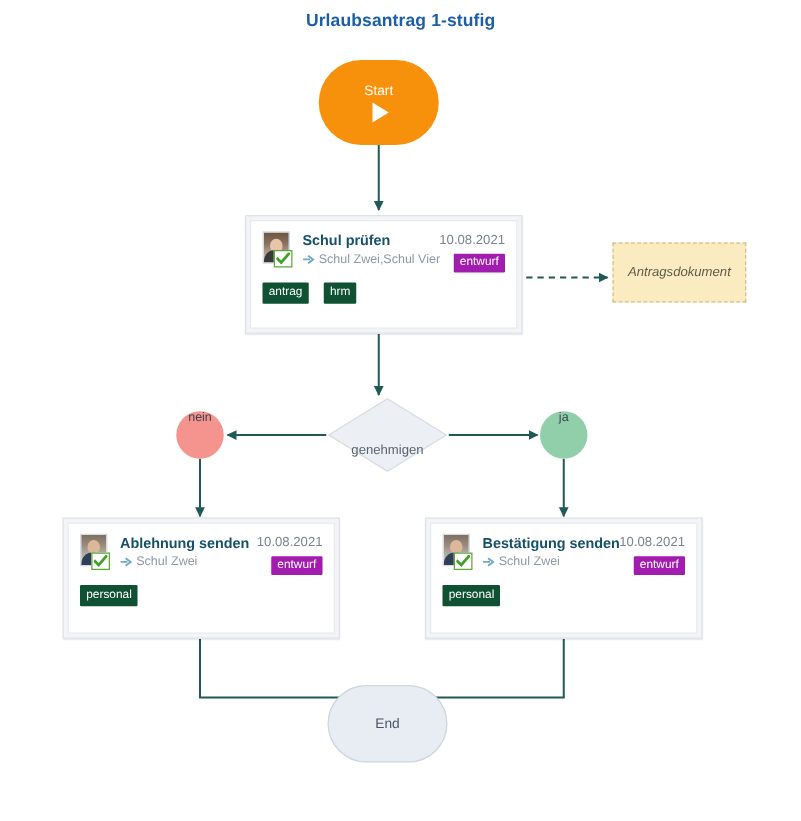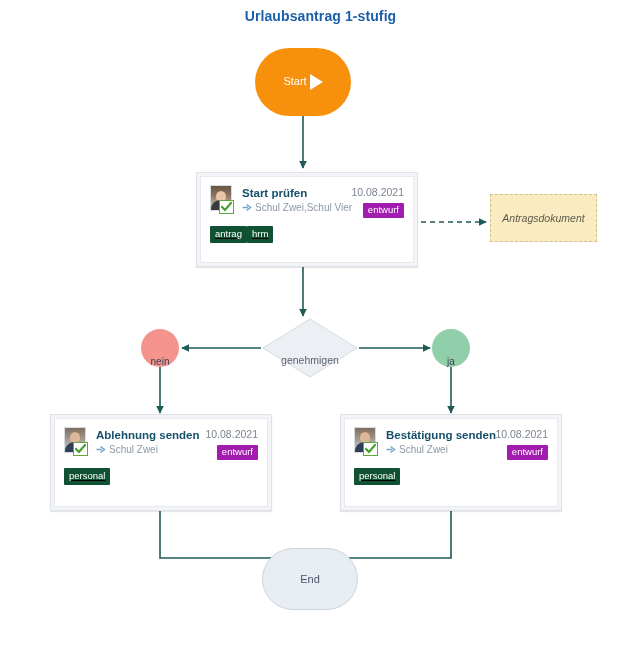--- a/index.html
+++ b/index.html
@@ -41,21 +41,21 @@
     height: 657px;
     pointer-events: none;
   }
 
   
   .evt-node {
     position: absolute;
     box-sizing: border-box;
     border-radius: 34px;
     display: flex;
-    flex-direction: row;
+    flex-direction: column;
     align-items: center;
     justify-content: center;
   }
   .evt-start {
     left: 255px;
     top: 48px;
     width: 96px;
     height: 68px;
     background: #f79009;
     background: #f7900a;
@@ -206,22 +206,21 @@
     background: #a21caf;
     color: #ffffff;
     font-size: 9.5px;
     line-height: 12px;
     padding: 1px 5px 2px 5px;
     border-radius: 1px;
   }
   .tag-row {
     margin-top: 8px;
     display: flex;
-    gap: 0;
-    text-decoration: underline;
+    gap: 12px;
   }
   .tag {
     background: #0f5132;
     color: #ffffff;
     font-size: 9.5px;
     line-height: 12px;
     padding: 2px 5px 3px 5px;
     border-radius: 1px;
     white-space: nowrap;
   }
@@ -247,21 +246,21 @@
     color: #5b6470;
   }
 
   
   .branch-circle {
     position: absolute;
     width: 38px;
     height: 38px;
     border-radius: 50%;
     display: flex;
-    align-items: flex-end;
+    align-items: flex-start;
     justify-content: center;
     font-size: 10px;
     color: #3d4450;
   }
   .branch-nein { left: 141px; top: 329px; background: #f5948f; }
   .branch-ja   { left: 432px; top: 329px; background: #91cfab; }
 
   
   .data-object {
     position: admin;
@@ -338,21 +337,21 @@
             <div class="face"></div>
             <div class="body"></div>
           </div>
           <div class="check-badge">
             <svg width="11" height="10" viewBox="0 0 11 10">
               <path d="M1,5 L4,8 L10,1" stroke="#41a02a" stroke-width="2.2" fill="none" stroke-linecap="square"></path>
             </svg>
           </div>
         </div>
         <div class="task-titles">
-          <div class="task-name">Start prüfen</div>
+          <div class="task-name">Schul prüfen</div>
           <div class="task-assignee">
             <span class="assign-arrow">
               <svg width="10" height="9" viewBox="0 0 10 9">
                 <path d="M0.5,4.5 L6,4.5 M4.5,1.5 L8.5,4.5 L4.5,7.5" stroke="#6fa8c9" stroke-width="1.5" fill="none"></path>
               </svg>
             </span>
             <span>Schul Zwei,Schul Vier</span>
           </div>
         </div>
         <div class="task-right">

